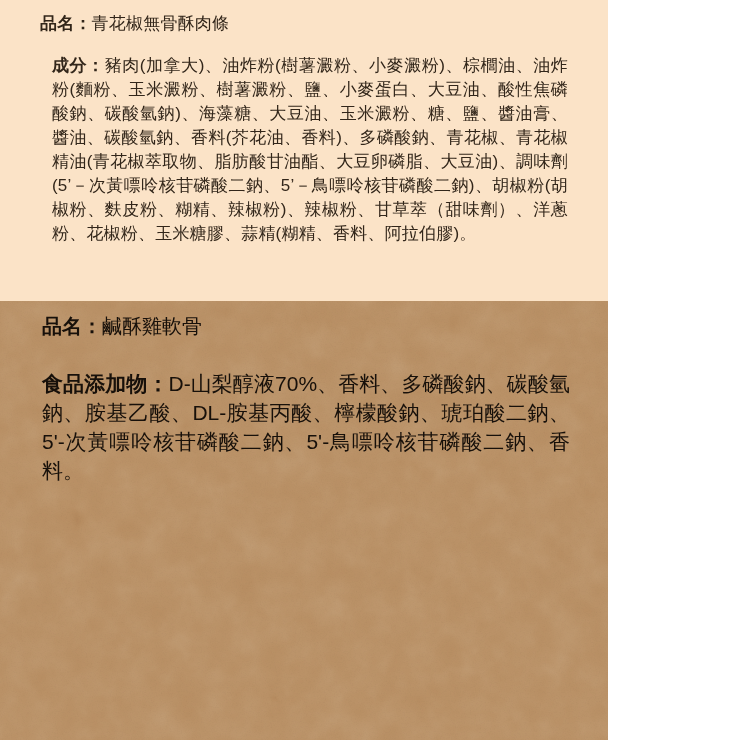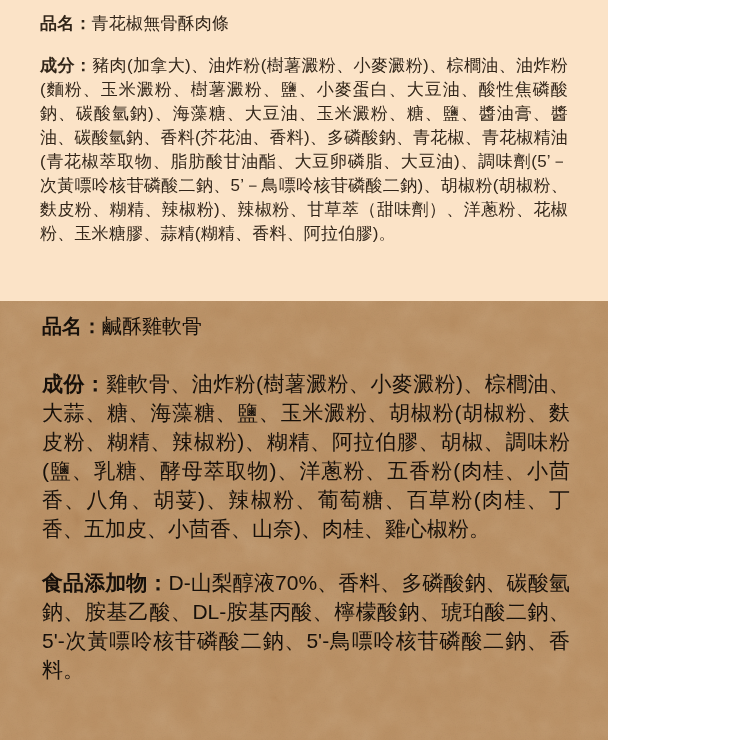--- a/index.html
+++ b/index.html
@@ -22,21 +22,21 @@
     background: #fbe3c7;
     height: 301px;
     padding: 12px 40px 0 40px;
     color: #32261a;
     font-size: 17px;
     line-height: 24px;
     font-weight: 500;
     letter-spacing: 0.2px;
   }
   .section-1 .title-line { margin-bottom: 18px; }
-  .section-1 p { margin-bottom: 16px; text-align: justify; }
+  .section-1 p { margin-bottom: 16px; text-align: justify; margin-left: 12px; }
   .section-1 .lbl { font-weight: 700; }
 
   
   .section-2 {
     position: relative;
     background: #b98f63;
     flex: 1;
     color: #17100a;
     overflow: hidden;
   }
@@ -90,21 +90,18 @@
       </defs>
       <rect width="100%" height="100%" filter="url(#blotch)" opacity="0.45" style="mix-blend-mode:soft-light"></rect>
       <rect width="100%" height="100%" filter="url(#grain)" opacity="0.10" style="mix-blend-mode:multiply"></rect>
     </svg>
 
     <div class="content">
       <div class="title-line">
         <span class="lbl">品名：</span><span>鹹酥雞軟骨</span>
       </div>
       <p>
-        <span class="lbl">成份：</span><span>雞軟骨、油炸粉(樹薯澱粉、小麥澱粉)、棕櫚油、大蒜、糖、海藻糖、鹽、玉米澱粉、胡椒粉(胡椒粉、麩皮粉、糊精、辣椒粉)、糊精、阿拉伯膠、胡椒、調味粉(鹽、乳糖、酵母萃取物)、洋蔥粉、五香粉(肉桂、小茴香、八角、胡荽)、辣椒粉、葡萄糖、百草粉(肉桂、丁香、五加皮、小茴香、山奈)、肉桂、雞心椒粉。</span>
-      </p>
-      <p>
         <span class="lbl">食品添加物：</span><span>D-山梨醇液70%、香料、多磷酸鈉、碳酸氫鈉、胺基乙酸、DL-胺基丙酸、檸檬酸鈉、琥珀酸二鈉、5'-次黃嘌呤核苷磷酸二鈉、5'-鳥嘌呤核苷磷酸二鈉、香料。</span>
       </p>
     </div>
   </div>
 
 </div>
 
 </body></html>

